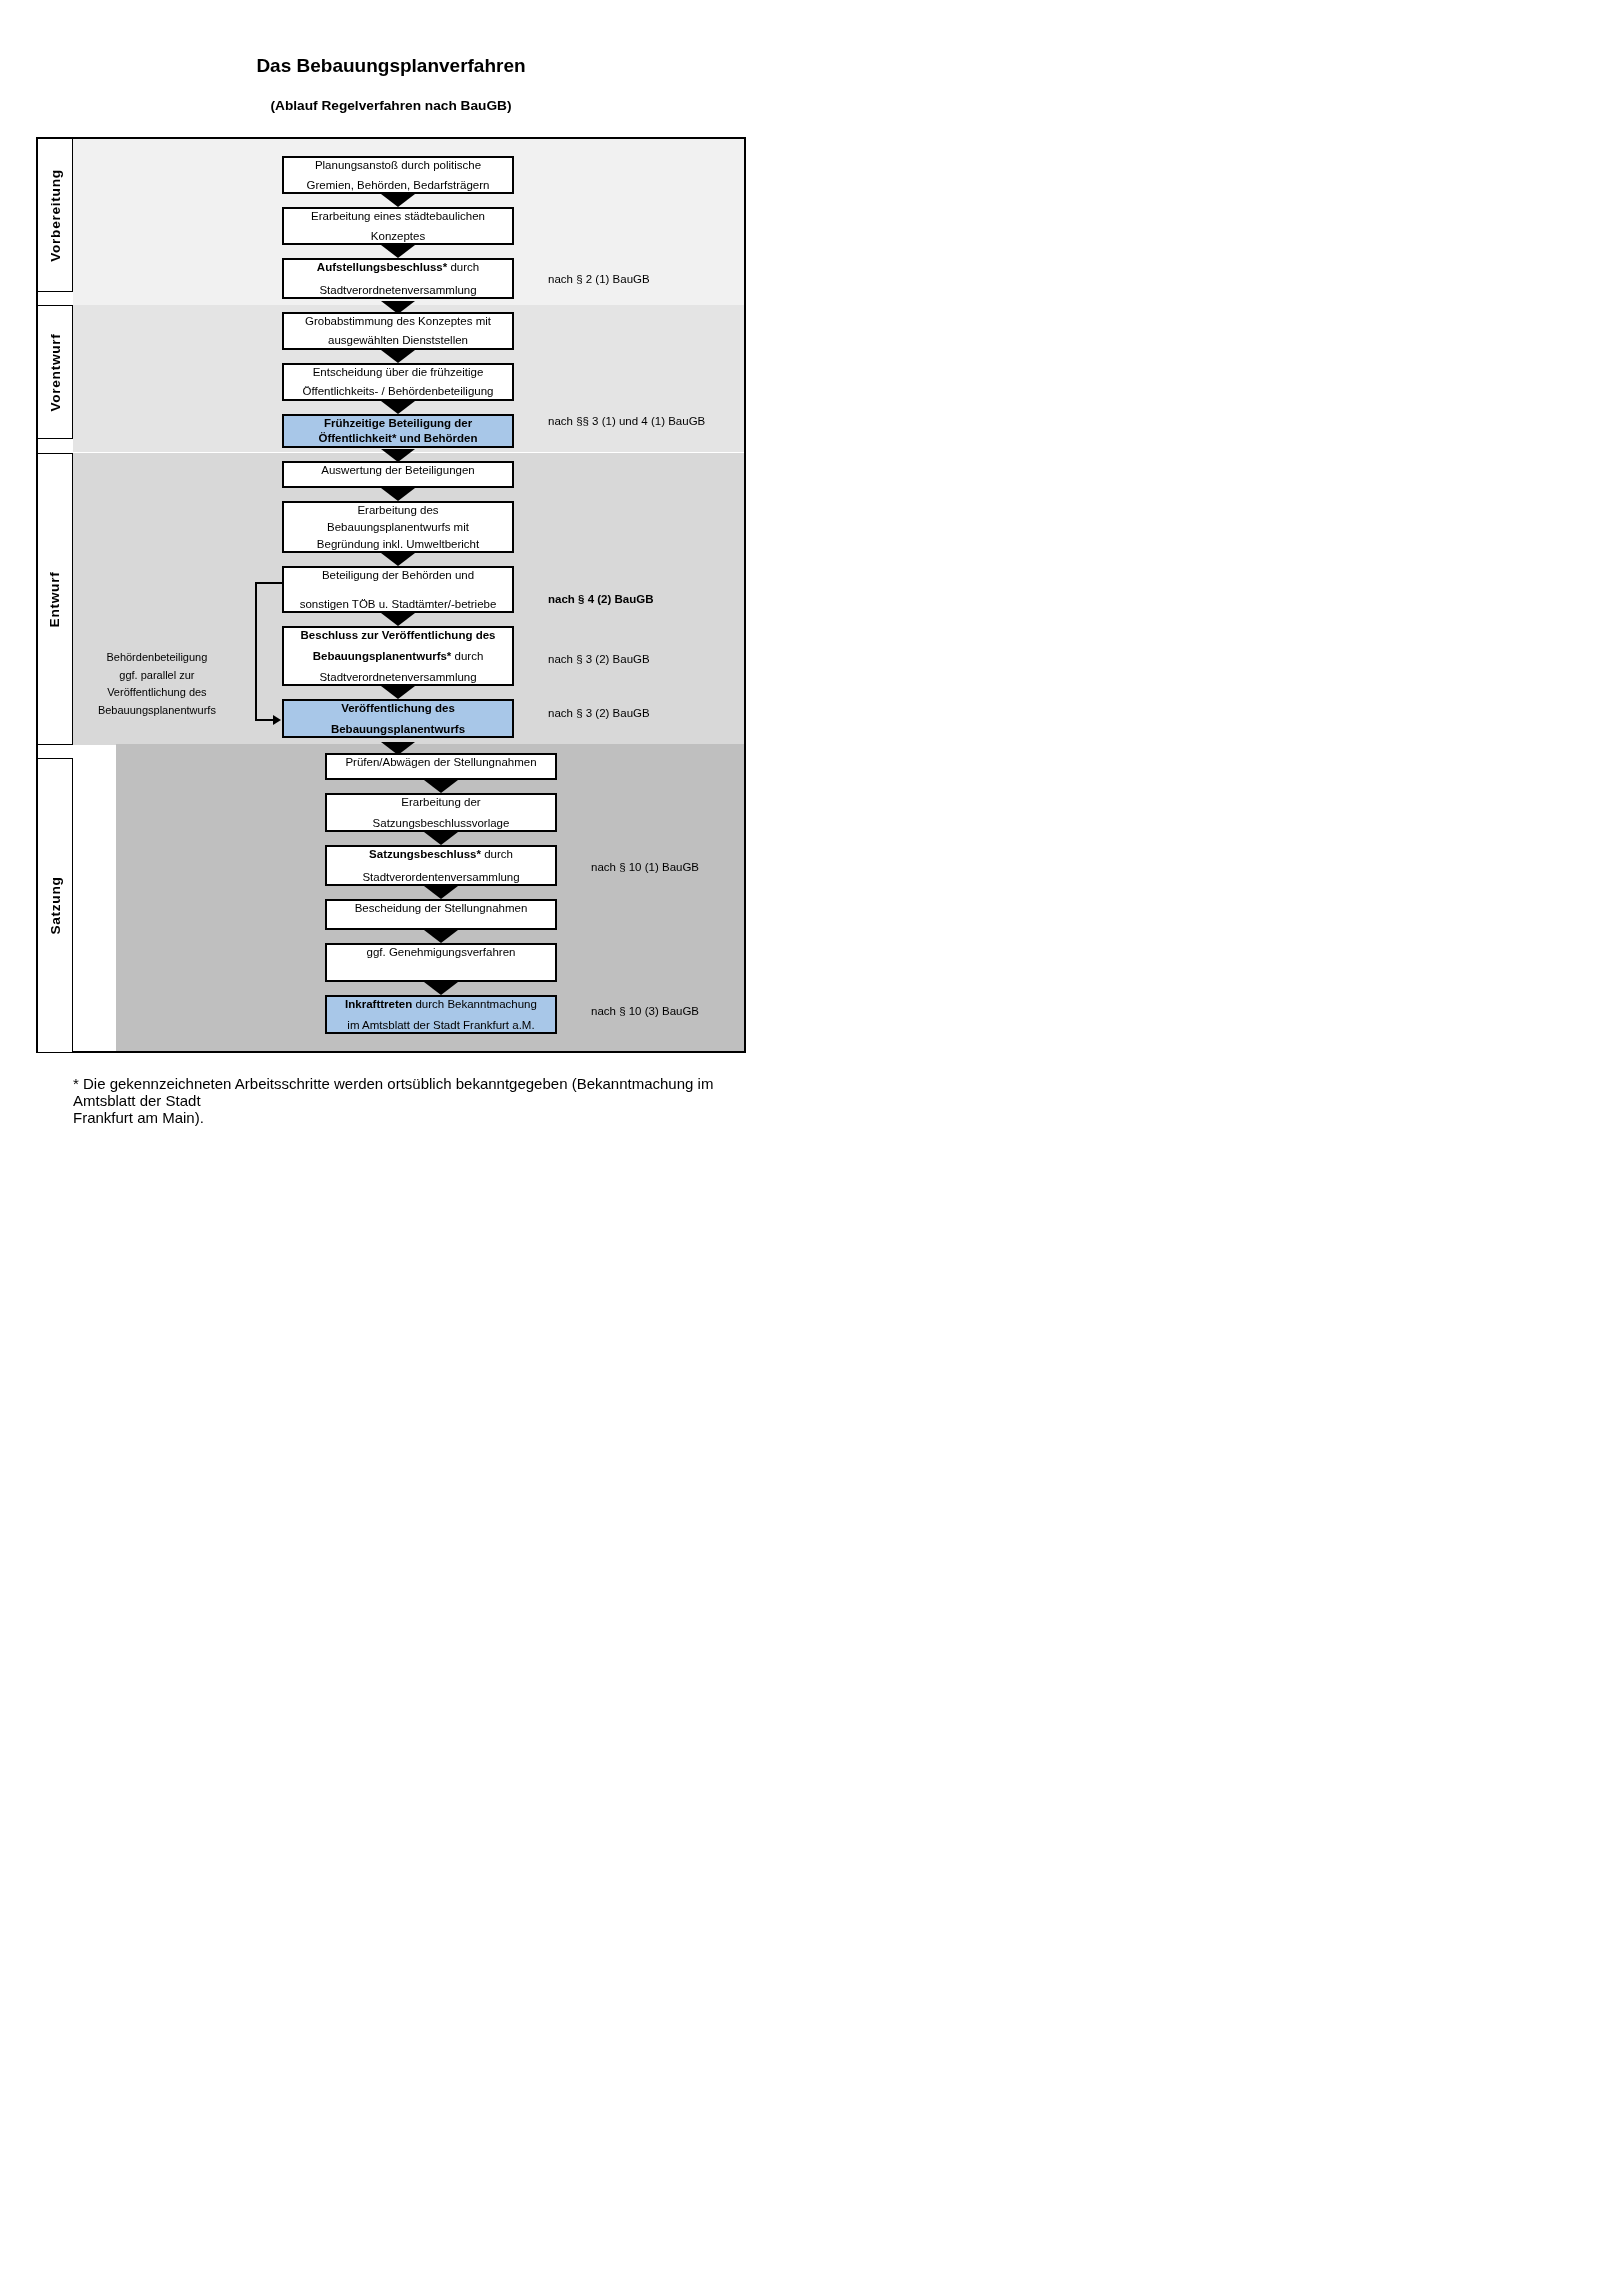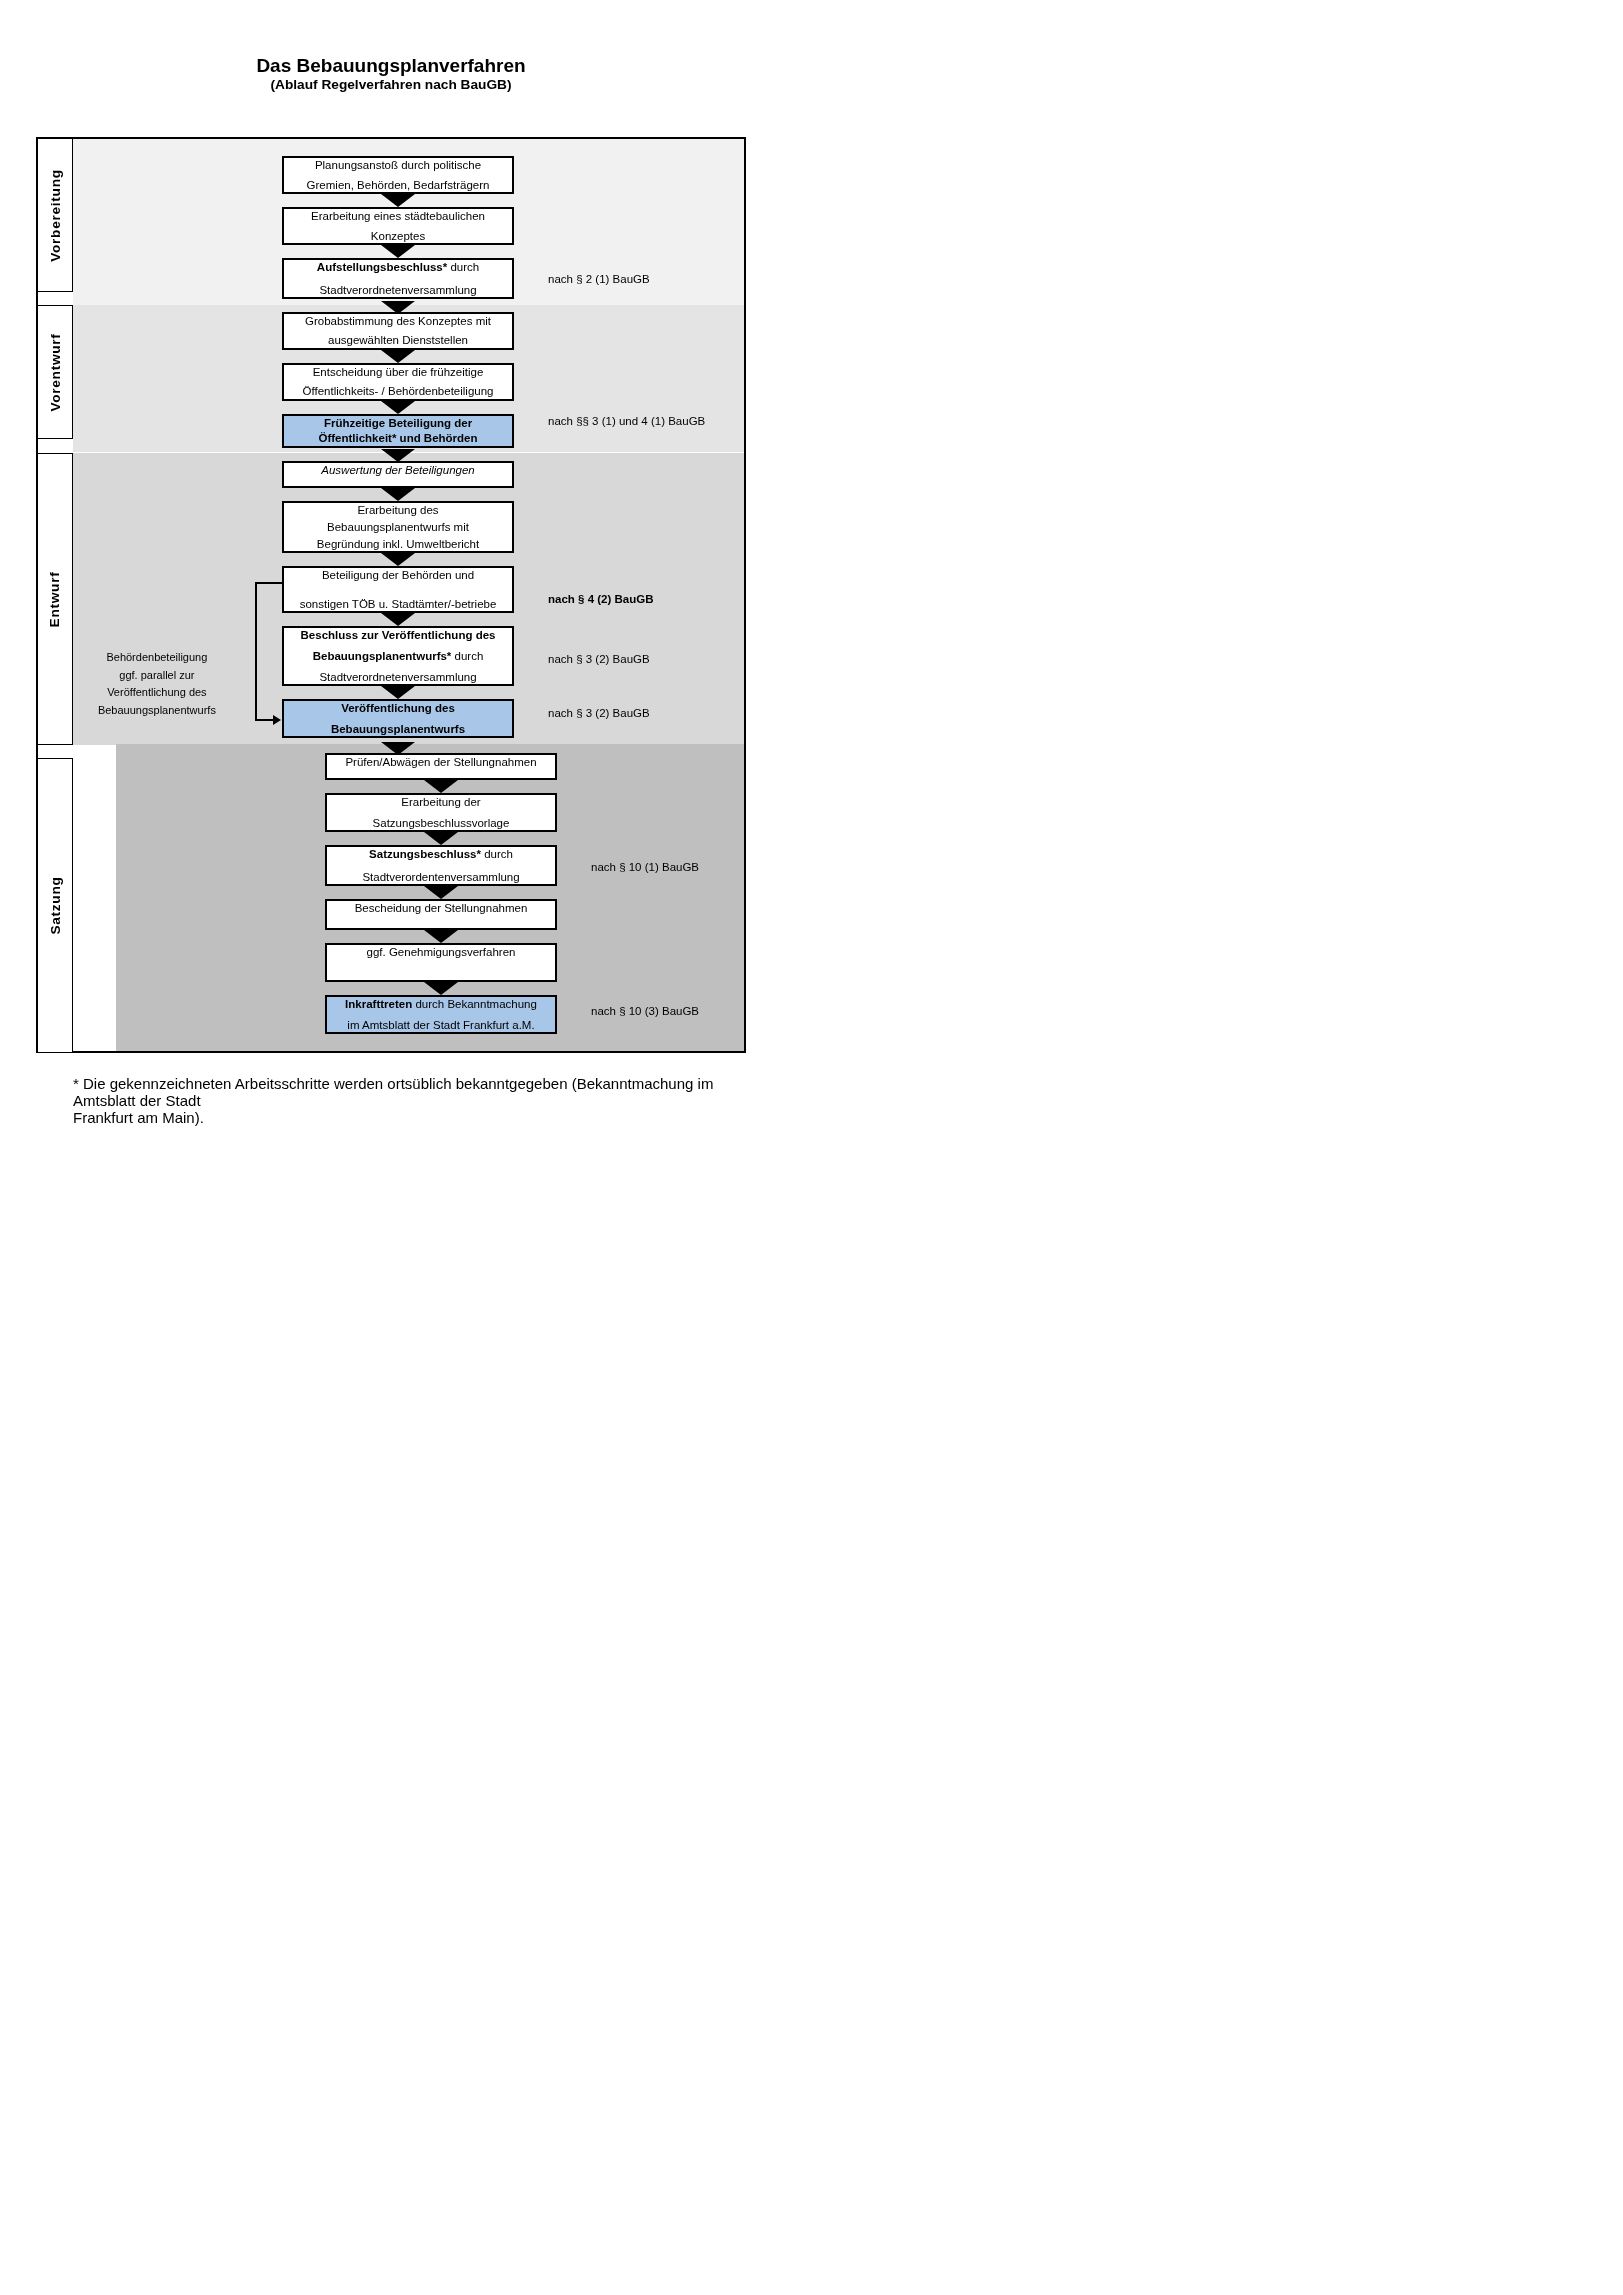--- a/index.html
+++ b/index.html
@@ -7,21 +7,21 @@
     --highlight:#a8c7e8; --line:#000000; --page:#ffffff;
   }
   *{box-sizing:border-box; margin:0; padding:0;}
   html,body{background:var(--page);}
   body{
     width:812px; height:1147px; position:relative;
     font-family:"Liberation Sans", sans-serif; color:#000;
   }
   .hdr{position:absolute; left:36px; top:55px; width:710px; text-align:center;}
   .hdr h1{font-size:19px; font-weight:bold; letter-spacing:0;}
-  .hdr .sub{font-size:13.7px; font-weight:bold; }
+  .hdr .sub{font-size:13.7px; font-weight:bold; margin-top:21px;}
 
   .outer{
     position:absolute; left:36px; top:137px; width:710px; height:916px;
     border:2px solid var(--line); background:#fff;
   }
   
   .band{position:absolute; left:35px; right:0;}
   .band.s1{top:0; height:166px; background:var(--sec1);}
   .band.s2{top:166px; height:147px; background:var(--sec2);}
   .band.s3{top:314px; height:292px; background:var(--sec3);}
@@ -143,21 +143,21 @@
     <div class="bx hl" style="min-height:34px;">
       <div class="ln"><b>Frühzeitige Beteiligung der</b></div>
       <div class="ln"><b>Öffentlichkeit* und Behörden</b></div>
     </div>
     <div class="arr cross" style="top:144px;"></div>
     <div class="ref" style="top:110px;">nach §§ 3 (1) und 4 (1) BauGB</div>
   </div>
 
   <div class="band s3" style="background:none;">
     <div class="pt" style="height:7.9px;"></div>
-    <div class="bx" style="min-height:27.5px;font-style:italic;">
+    <div class="bx" style="min-height:27.5px;">
       <div class="ln">Auswertung der Beteiligungen</div>
     </div>
     <div class="arr"></div>
     <div class="bx" style="min-height:52px;">
       <div class="ln">Erarbeitung des</div>
       <div class="ln">Bebauungsplanentwurfs mit</div>
       <div class="ln">Begründung inkl. Umweltbericht</div>
     </div>
     <div class="arr"></div>
     <div class="bx" style="min-height:47px;">

